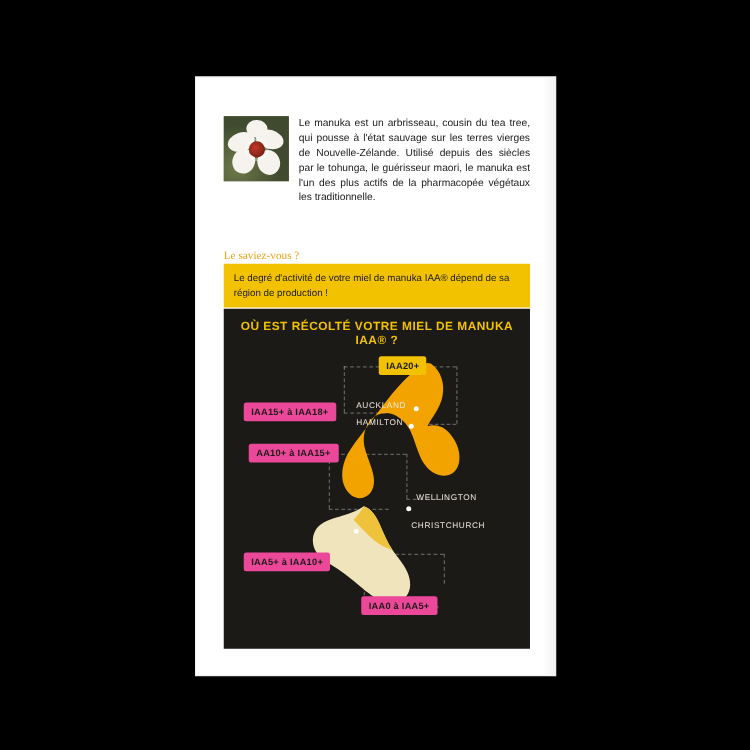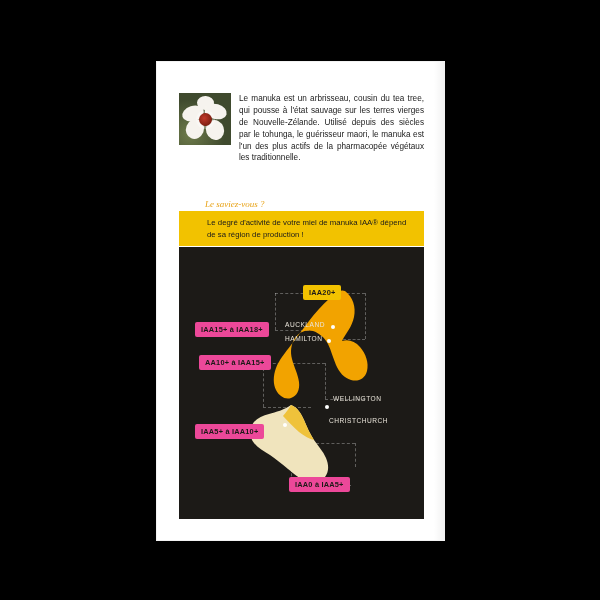--- a/index.html
+++ b/index.html
@@ -99,38 +99,35 @@
     font-family: "Liberation Sans", sans-serif;
   }
 
   
   .know-title {
     position: absolute;
     left: 22px;
     top: 137px;
     font-size: 9px;
     color: #e8a317;
-    font-style: italic;
     font-family: "Liberation Serif", serif;
-    margin-left: 26px;
   }
   .know-band {
     position: absolute;
     left: 22px;
     top: 149px;
     width: 245px;
     background: #f2c200;
     padding: 6px 8px;
     box-sizing: border-box;
   }
   .know-band-text {
     font-size: 7.8px;
     line-height: 1.5;
     color: #1a1a1a;
-    margin-left: 20px;
   }
 
   
   .map-panel {
     position: absolute;
     left: 22px;
     top: 185px;
     width: 245px;
     height: 272px;
     background: #1c1a17;
@@ -220,20 +217,21 @@
     </div>
 
     <div class="know-title">Le saviez-vous ?</div>
 
     <div class="know-band">
       <div class="know-band-text">Le degré d'activité de votre miel de manuka IAA® dépend de sa région de production !</div>
     </div>
 
     <div class="map-panel">
 
+      <div class="map-title">OÙ EST RÉCOLTÉ VOTRE MIEL DE MANUKA IAA® ?</div>
 
       <div class="dash h" style="left:96px; top:46px; width:90px;"></div>
       <div class="dash v" style="left:186px; top:46px; height:46px;"></div>
       <div class="dash h" style="left:150px; top:92px; width:36px;"></div>
 
       <div class="dash h" style="left:96px; top:83px; width:34px;"></div>
       <div class="dash v" style="left:96px; top:46px; height:37px;"></div>
 
       <div class="dash h" style="left:84px; top:116px; width:62px;"></div>
       <div class="dash v" style="left:84px; top:116px; height:44px;"></div>
@@ -281,20 +279,20 @@
       <div class="city" style="left:106px; top:88px;">HAMILTON</div>
       <div class="city" style="left:154px; top:148px;">WELLINGTON</div>
       <div class="city" style="left:150px; top:170px;">CHRISTCHURCH</div>
 
       <div class="pill light" style="left:124px; top:38px;">IAA20+</div>
 
       <div class="pill" style="left:16px; top:75px;">IAA15+ à IAA18+</div>
 
       <div class="pill" style="left:20px; top:108px;text-align:center;">AA10+ à IAA15+</div>
 
-      <div class="pill" style="left:16px; top:177px;">IAA5+ à IAA10+</div>
+      <div class="pill" style="left:16px; top:195px;">IAA5+ à IAA10+</div>
 
       <div class="pill" style="left:110px; top:230px;">IAA0 à IAA5+</div>
 
     </div>
   </div>
 
 </div>
 
 </body></html>

